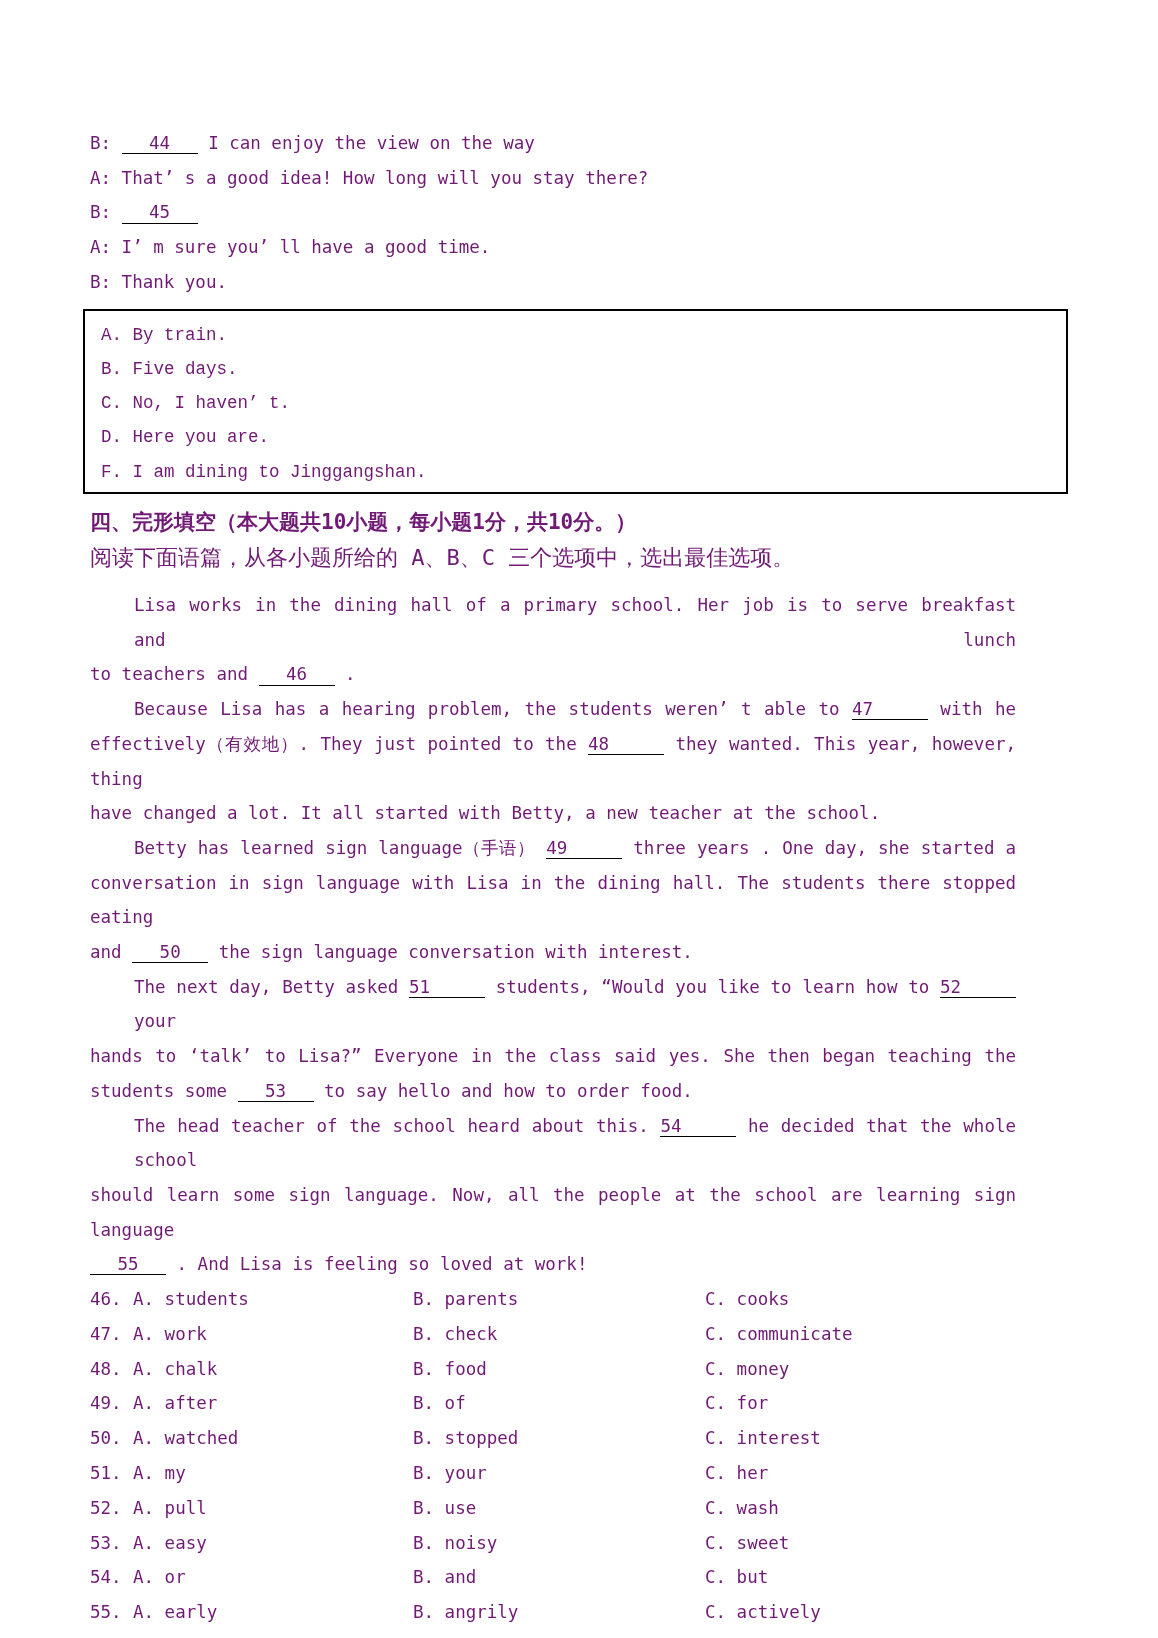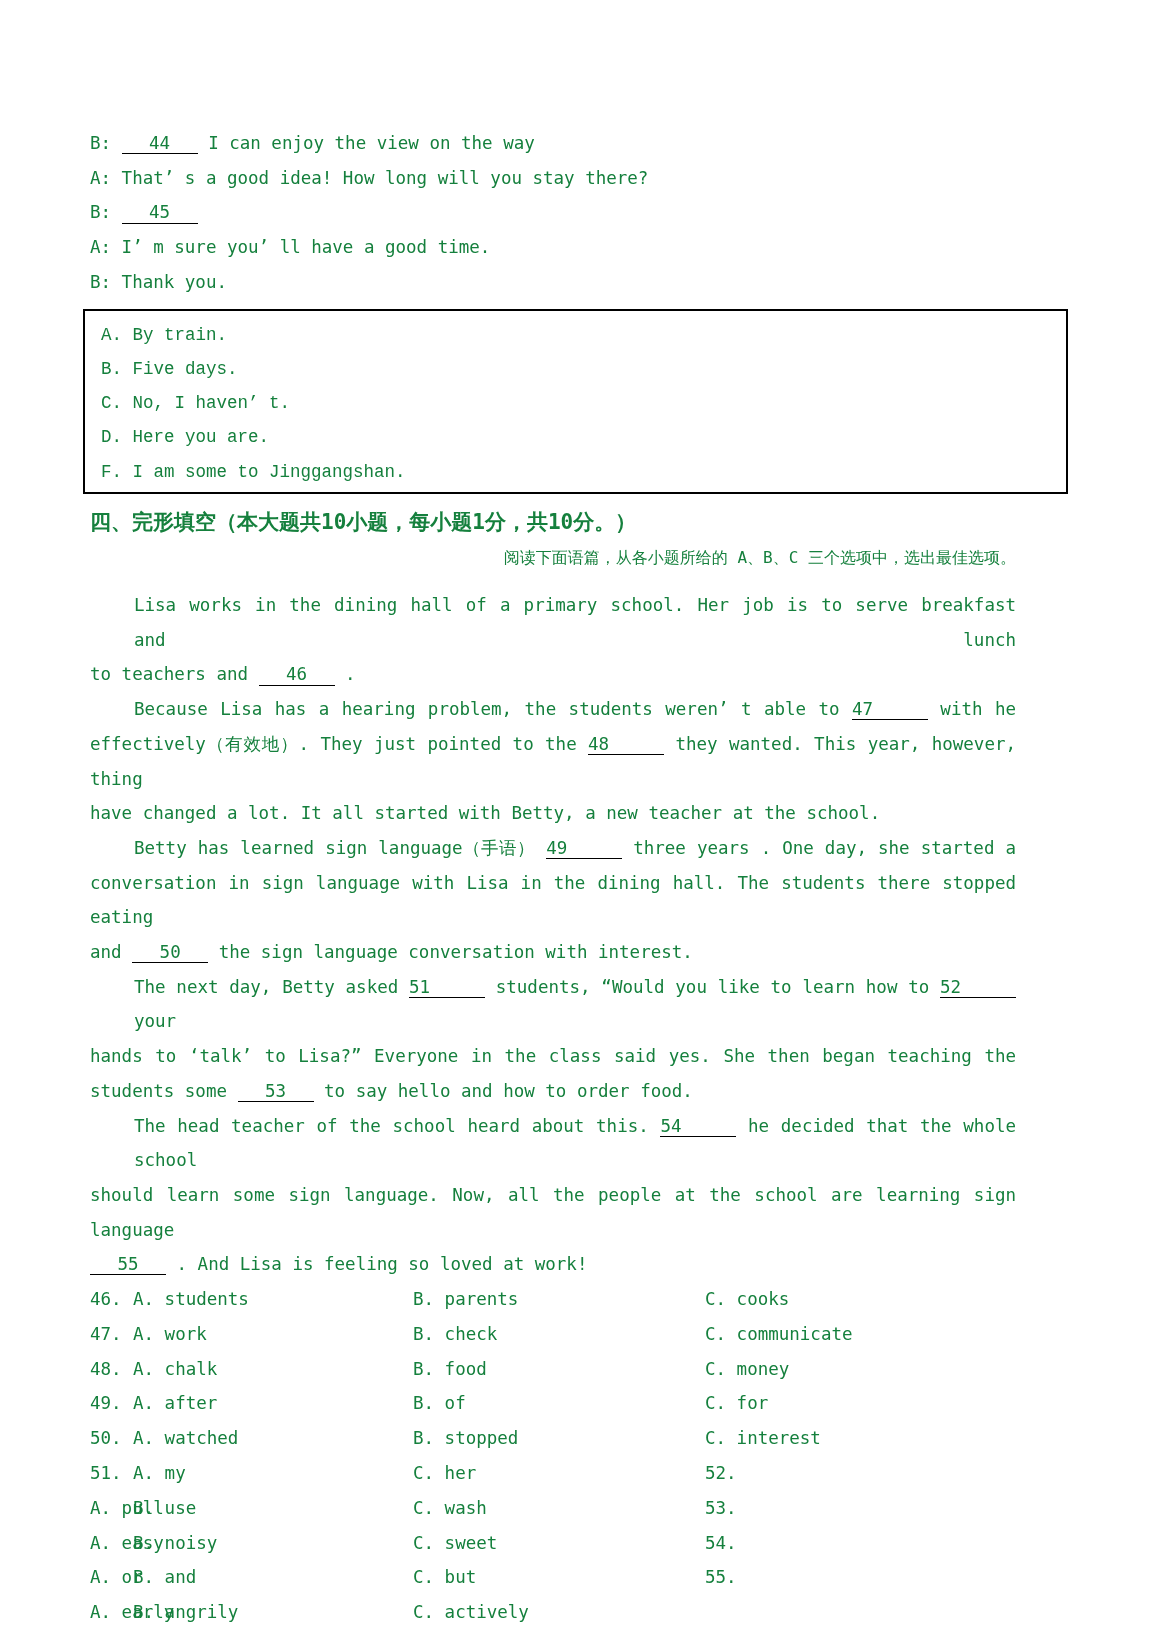--- a/index.html
+++ b/index.html
@@ -1,34 +1,34 @@
 <!DOCTYPE html>
 <html><head>
 <meta charset="utf-8">
 <style>
   html,body{margin:0;padding:0;background:#ffffff;}
   .page{
     width:1158px;height:1638px;box-sizing:border-box;position:relative;
-    background:#ffffff;color:#15803d;overflow:hidden;
+    background:#ffffff;color:#701a75;overflow:hidden;
     font-family:"DejaVu Sans Mono","Liberation Mono",monospace;
     font-size:17.5px;
     padding:126px 142px 0 90px;
   }
   .dline{line-height:34.7px;}
   .blank{
     display:inline-block;min-width:76px;border-bottom:1.5px solid #000;
     text-align:center;line-height:1.15;vertical-align:baseline;
   }
   .opt-box{
     border:2px solid #000;width:985px;margin-left:-7px;margin-top:9px;
     padding:7px 10px 3px 16px;box-sizing:border-box;
   }
   .oline{line-height:34.3px;font-family:Liberation Mono, monospace;}
   .sec-title{font-weight:bold;font-size:21px;line-height:35px;margin-top:11px;}
-  .instruction{line-height:35px;font-size:16px;text-align:right;}
+  .instruction{line-height:35px;font-size:22px;}
   .passage{margin-top:13px;}
   .jline{line-height:34.7px;text-align:justify;text-align-last:justify;}
   .lline{line-height:34.7px;text-align:left;}
   .indent{padding-left:44px;}
   .questions{
     display:grid;grid-template-columns:43px 280px 292px auto;
     line-height:34.8px;margin-top:0px;
   }
   .qcell{white-space:pre;}
 </style>
@@ -43,21 +43,21 @@
       <div class="dline">B: <span class="blank">45</span></div>
       <div class="dline">A: I’ m sure you’ ll have a good time.</div>
       <div class="dline">B: Thank you.</div>
     </div>
 
   <div class="opt-box">
       <div class="oline">A. By train.</div>
       <div class="oline">B. Five days.</div>
       <div class="oline">C. No, I haven’ t.</div>
       <div class="oline">D. Here you are.</div>
-      <div class="oline">F. I am some to Jinggangshan.</div>
+      <div class="oline">F. I am dining to Jinggangshan.</div>
     </div>
 
   <div class="sec-title">四、完形填空（本大题共10小题，每小题1分，共10分。）</div>
 
   <div class="instruction">阅读下面语篇，从各小题所给的 A、B、C 三个选项中，选出最佳选项。</div>
 
   <div class="passage">
       <div class="jline indent">Lisa works in the dining hall of a primary school. Her job is to serve breakfast and lunch</div>
       <div class="lline">to teachers and <span class="blank">46</span> .</div>
       <div class="jline indent">Because Lisa has a hearing problem, the students weren’ t able to <span class="blank">47</span> with he</div>
@@ -90,20 +90,21 @@
       <div class="qcell">49.</div>
       <div class="qcell">A. after</div>
       <div class="qcell">B. of</div>
       <div class="qcell">C. for</div>
       <div class="qcell">50.</div>
       <div class="qcell">A. watched</div>
       <div class="qcell">B. stopped</div>
       <div class="qcell">C. interest</div>
       <div class="qcell">51.</div>
       <div class="qcell">A. my</div>
+      <div class="qcell">B. your</div>
       <div class="qcell">C. her</div>
       <div class="qcell">52.</div>
       <div class="qcell">A. pull</div>
       <div class="qcell">B. use</div>
       <div class="qcell">C. wash</div>
       <div class="qcell">53.</div>
       <div class="qcell">A. easy</div>
       <div class="qcell">B. noisy</div>
       <div class="qcell">C. sweet</div>
       <div class="qcell">54.</div>

